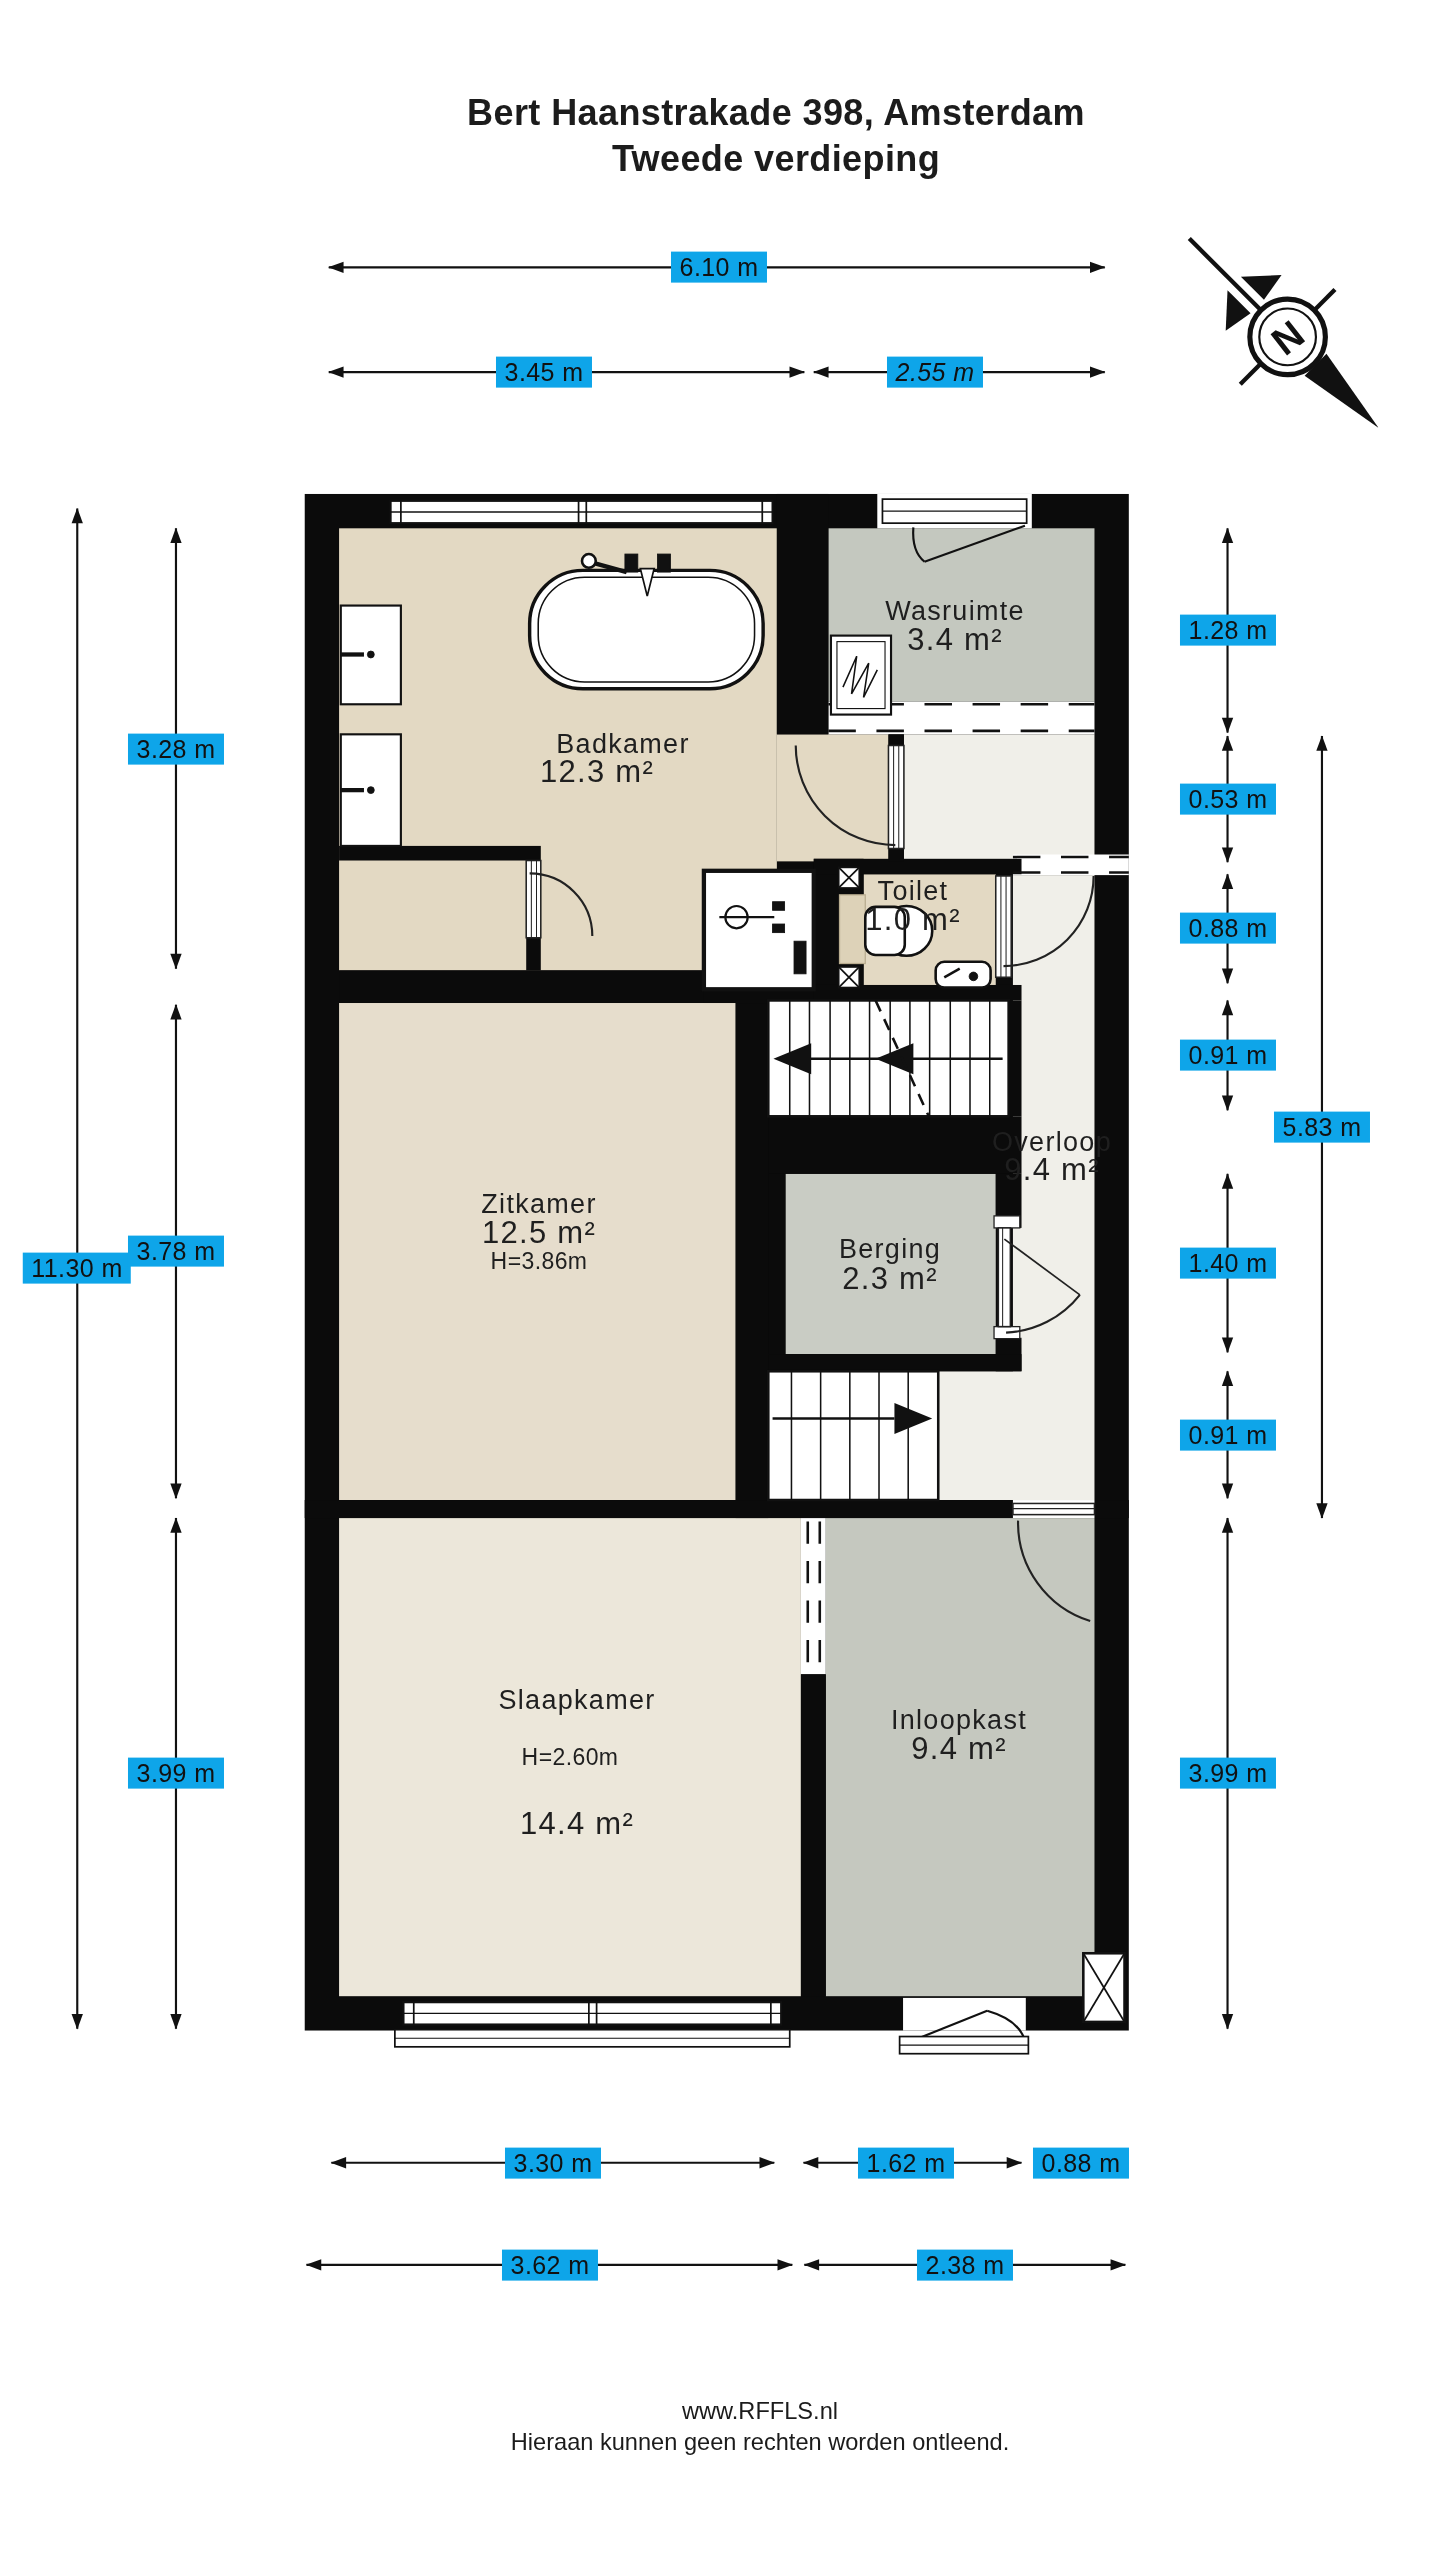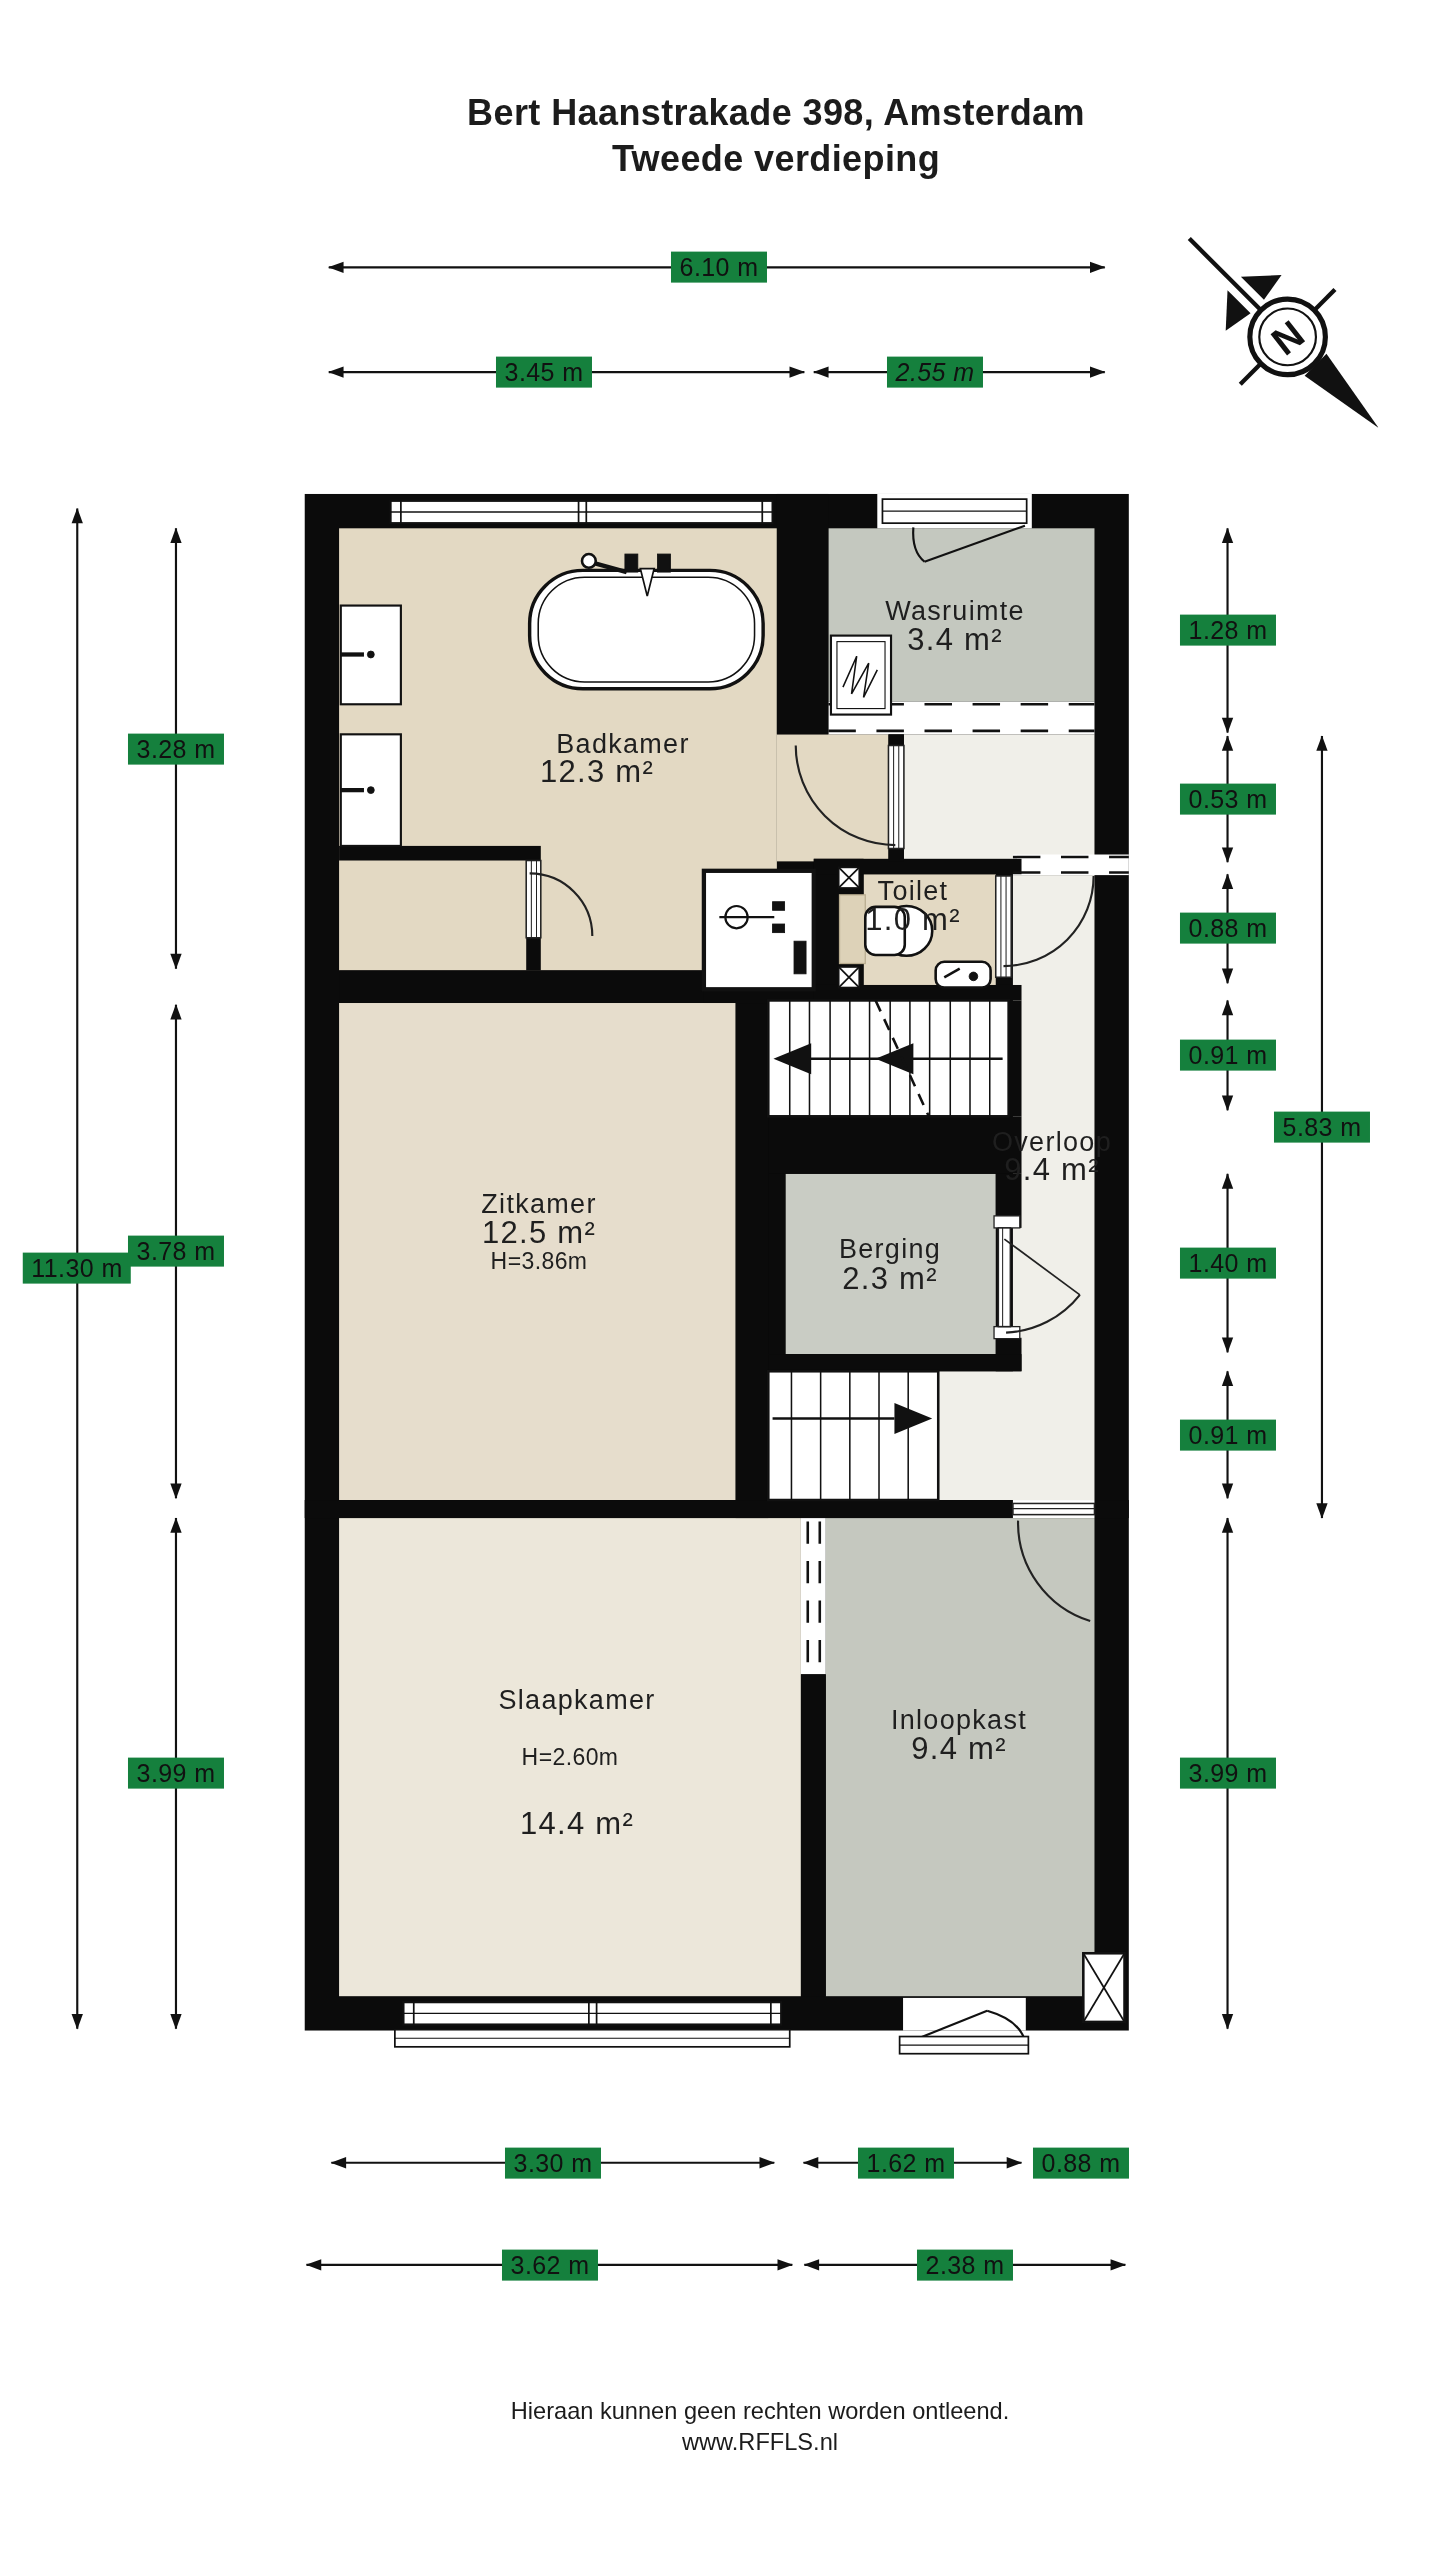--- a/index.html
+++ b/index.html
@@ -4,21 +4,21 @@
 <style>
   html,body{margin:0;padding:0;background:#ffffff;}
   body{width:1449px;height:2576px;position:relative;font-family:"Liberation Sans",sans-serif;color:#1a1a1a;}
   #canvas{position:absolute;inset:0;width:1449px;height:2128px;}
   svg{position:absolute;left:0;top:0;}
   .abs{position:absolute;transform:translate(-50%,-50%);white-space:nowrap;}
   .title{font-size:36px;font-weight:bold;letter-spacing:0.4px;color:#1c1c1c;text-align:center;line-height:46px;}
   .room{font-size:27px;letter-spacing:1.3px;color:#1f1f1f;}
   .roomsub{font-size:31px;letter-spacing:1.3px;color:#1f1f1f;}
   .roomh{font-size:23px;letter-spacing:0.4px;color:#1f1f1f;}
-  .dim{font-size:25px;letter-spacing:0.4px;color:#111;background:#15803d;padding:0.9px 8.6px;}
+  .dim{font-size:25px;letter-spacing:0.4px;color:#111;background:#0ea5e9;padding:0.9px 8.6px;}
   .footer{font-size:23.6px;color:#1b1b1b;text-align:center;line-height:31px;}
   .north{font-size:39px;font-weight:bold;color:#111;}
 </style>
 </head>
 <body>
 
 <div id="canvas">
 
 <svg width="1449" height="2576" viewBox="0 0 1688 3000">
   <defs>
@@ -346,18 +346,18 @@
 <div class="abs dim" style="left:1228px;top:1435px;">0.91 m</div>
 <div class="abs dim" style="left:1228px;top:1773px;">3.99 m</div>
 <div class="abs dim" style="left:1322px;top:1127px;">5.83 m</div>
 <div class="abs dim" style="left:553px;top:2163px;">3.30 m</div>
 <div class="abs dim" style="left:906px;top:2163px;">1.62 m</div>
 <div class="abs dim" style="left:1081px;top:2163px;">0.88 m</div>
 <div class="abs dim" style="left:550px;top:2265px;">3.62 m</div>
 <div class="abs dim" style="left:965px;top:2265px;">2.38 m</div>
 
 <div class="abs footer" style="left:760px;top:2427px;">
+  <div>www.RFFLS.nl</div>
   <div>Hieraan kunnen geen rechten worden ontleend.</div>
-  <div>www.RFFLS.nl</div>
 </div>
 
 </div>
 
 
 </body></html>

